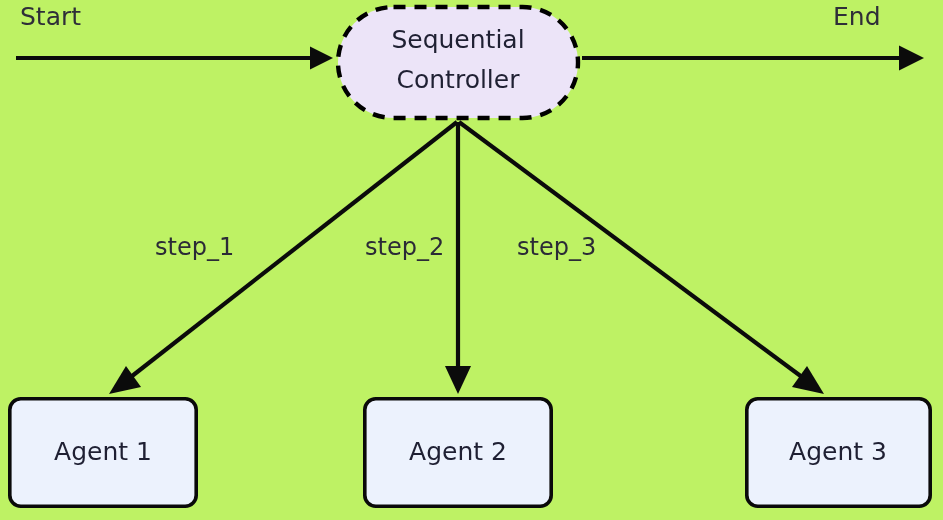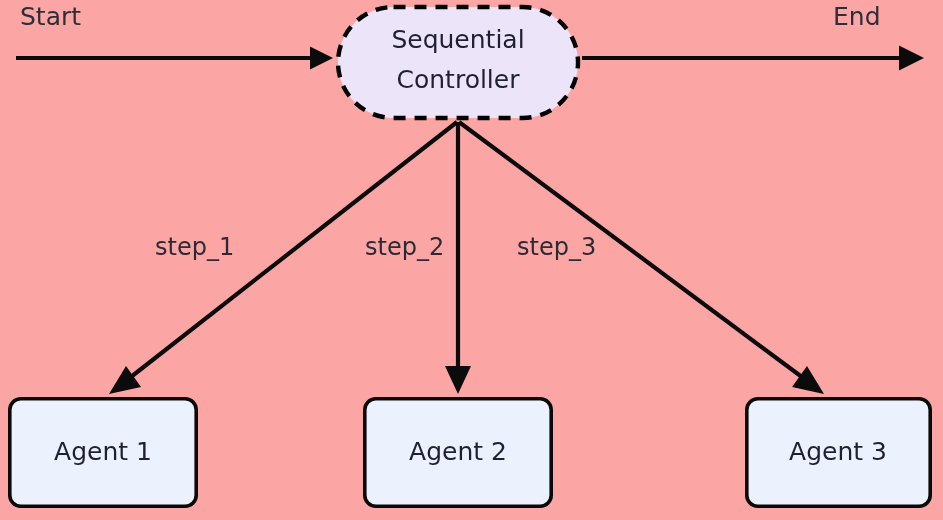--- a/index.html
+++ b/index.html
@@ -7,21 +7,21 @@
     padding: 0;
     background: #ffffff;
   }
   body {
     font-family: "DejaVu Sans", sans-serif;
   }
   #diagram-canvas {
     position: relative;
     width: 943px;
     height: 520px;
-    background: #fca5a5;
+    background: #bef264;
     overflow: hidden;
   }
   #diagram-svg {
     position: absolute;
     left: 0;
     top: 0;
     width: 943px;
     height: 520px;
   }
   .edge-line {

